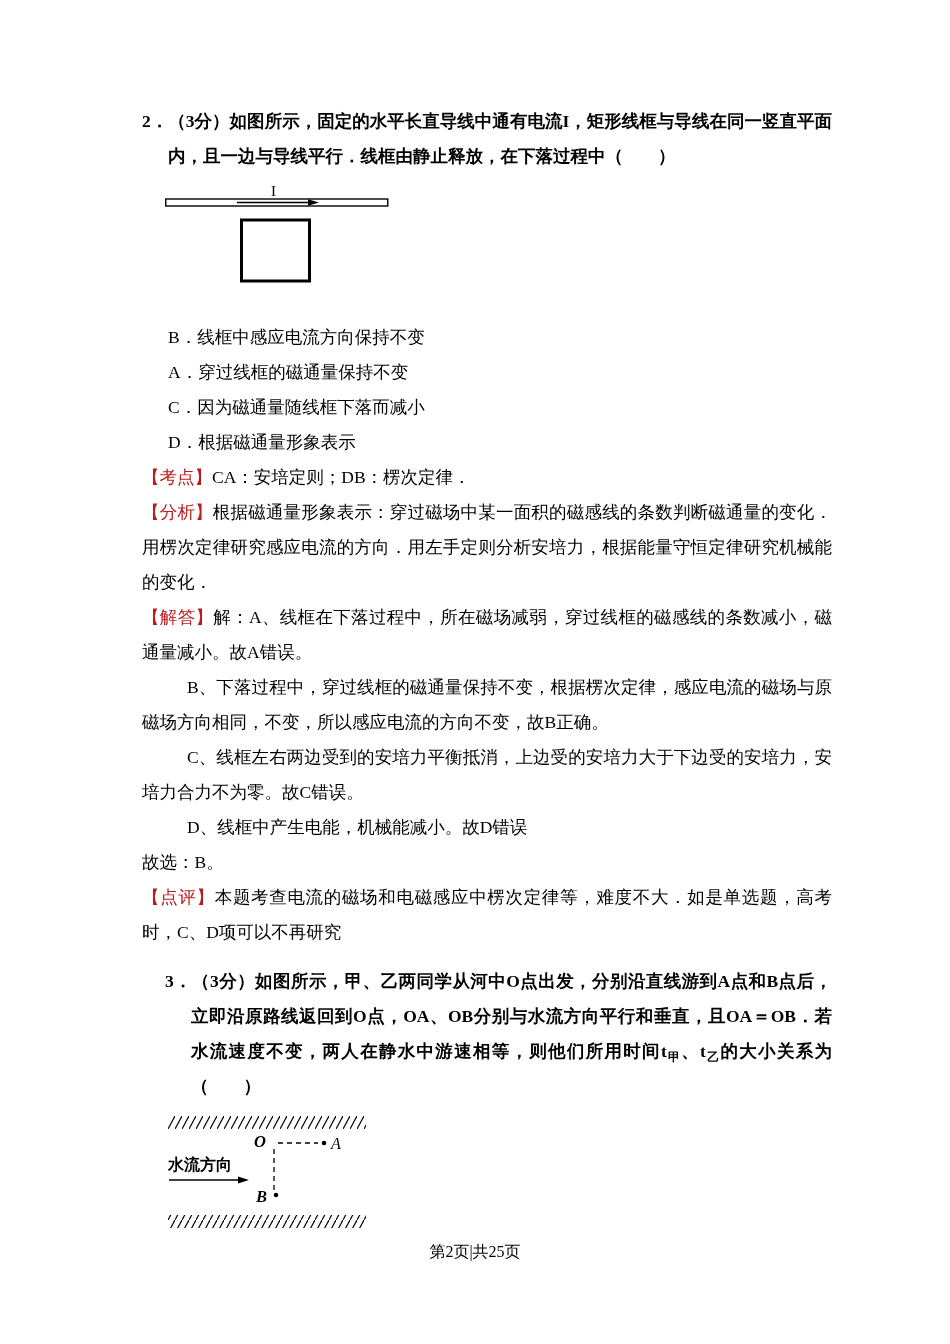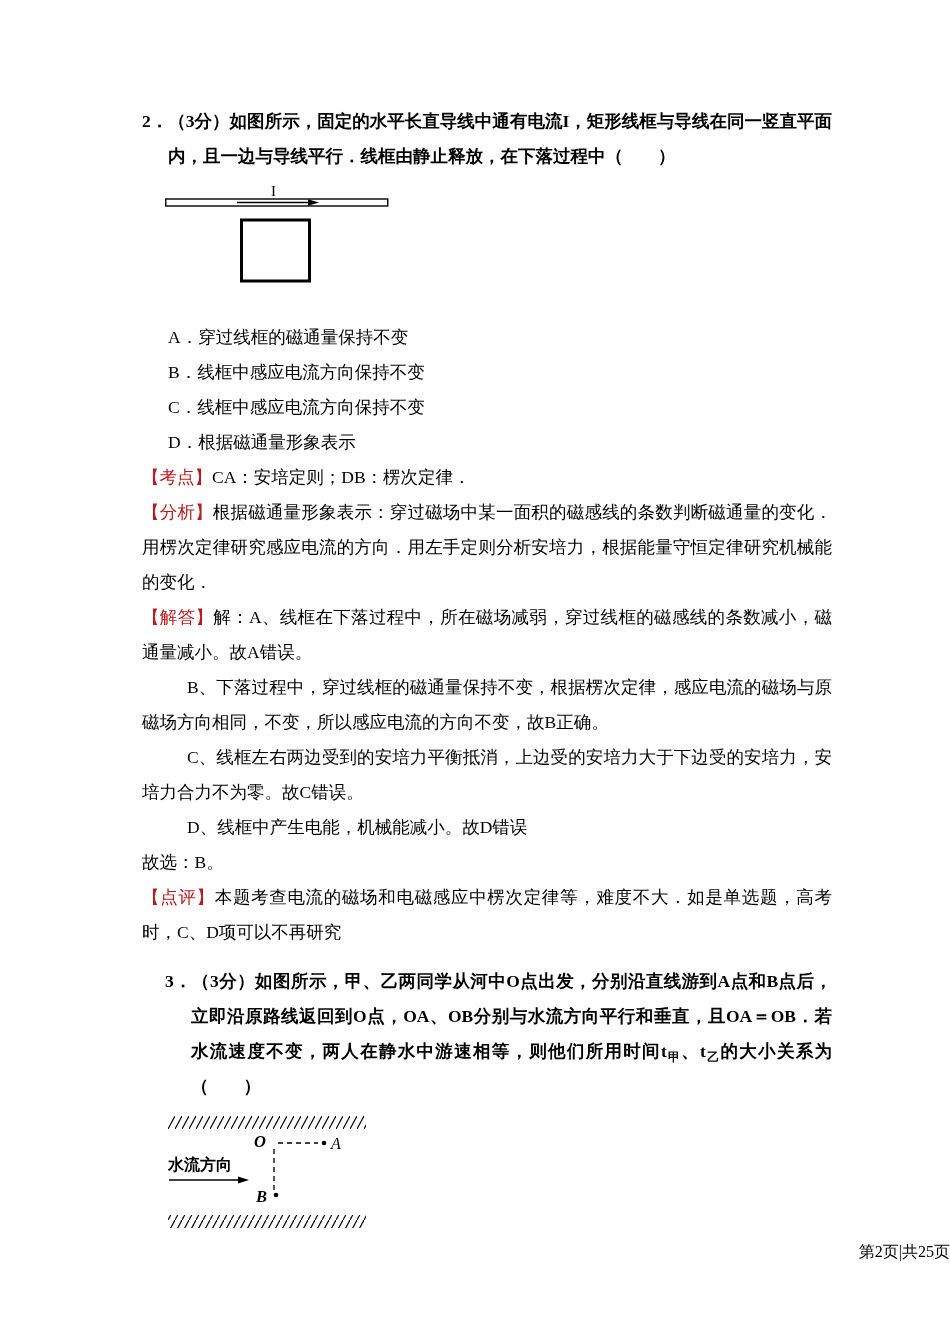--- a/index.html
+++ b/index.html
@@ -10,42 +10,42 @@
   .content{position:absolute;top:104px;left:142px;width:690px;}
   p{margin:0;font-size:17.5px;line-height:35px;text-align:justify;}
   .hang{padding-left:26px;text-indent:-26px;font-weight:bold;}
   .opt{margin-left:26px;text-align:left;}
   .tag{color:#b91c1c;}
   .indent2{text-indent:45px;}
   .fig1{margin:10px 0 24px 23px;display:block;}
   .fig2{margin:12px 0 0 26px;display:block;}
   .q3{margin-top:14px;margin-left:23px;}
   sub.ss{font-size:12px;line-height:0;vertical-align:-4px;}
-  .footer{position:absolute;top:1242px;left:0;width:950px;text-align:right;
+  .footer{position:absolute;top:1242px;left:0;width:950px;text-align:center;
           font-size:16px;color:#000;}
   svg text{font-family:"Liberation Serif","DejaVu Serif",serif;}
 </style>
 </head>
 <body>
 
 <div class="content">
 
   <p class="hang">2．（3分）如图所示，固定的水平长直导线中通有电流I，矩形线框与导线在同一竖直平面内，且一边与导线平行．线框由静止释放，在下落过程中（　　）</p>
 
   <svg class="fig1" width="240" height="112" viewBox="0 0 240 112">
     <rect x="0.75" y="15" width="222" height="7" fill="#ffffff" stroke="#000000" stroke-width="1.4"></rect>
     <line x1="72" y1="18.5" x2="144" y2="18.5" stroke="#000000" stroke-width="1.3"></line>
     <polygon points="154,18.5 143,15.2 143,21.8" fill="#000000"></polygon>
     <text x="106" y="12" font-size="15">I</text>
     <rect x="76.5" y="36" width="68" height="61" fill="#ffffff" stroke="#000000" stroke-width="3"></rect>
   </svg>
 
+  <p class="opt">B．线框中感应电流方向保持不变</p>
   <p class="opt">A．穿过线框的磁通量保持不变</p>
-  <p class="opt">B．线框中感应电流方向保持不变</p>
-  <p class="opt">C．线框中感应电流方向保持不变</p>
+  <p class="opt">C．因为磁通量随线框下落而减小</p>
   <p class="opt">D．根据磁通量形象表示</p>
 
   <p><span class="tag">【考点】</span><span>CA：安培定则；DB：楞次定律．</span></p>
 
   <p><span class="tag">【分析】</span><span>根据磁通量形象表示：穿过磁场中某一面积的磁感线的条数判断磁通量的变化．用楞次定律研究感应电流的方向．用左手定则分析安培力，根据能量守恒定律研究机械能的变化．</span></p>
 
   <p><span class="tag">【解答】</span><span>解：A、线框在下落过程中，所在磁场减弱，穿过线框的磁感线的条数减小，磁通量减小。故A错误。</span></p>
   <p class="indent2">B、下落过程中，穿过线框的磁通量保持不变，根据楞次定律，感应电流的磁场与原磁场方向相同，不变，所以感应电流的方向不变，故B正确。</p>
   <p class="indent2">C、线框左右两边受到的安培力平衡抵消，上边受的安培力大于下边受的安培力，安培力合力不为零。故C错误。</p>
   <p class="indent2">D、线框中产生电能，机械能减小。故D错误</p>

